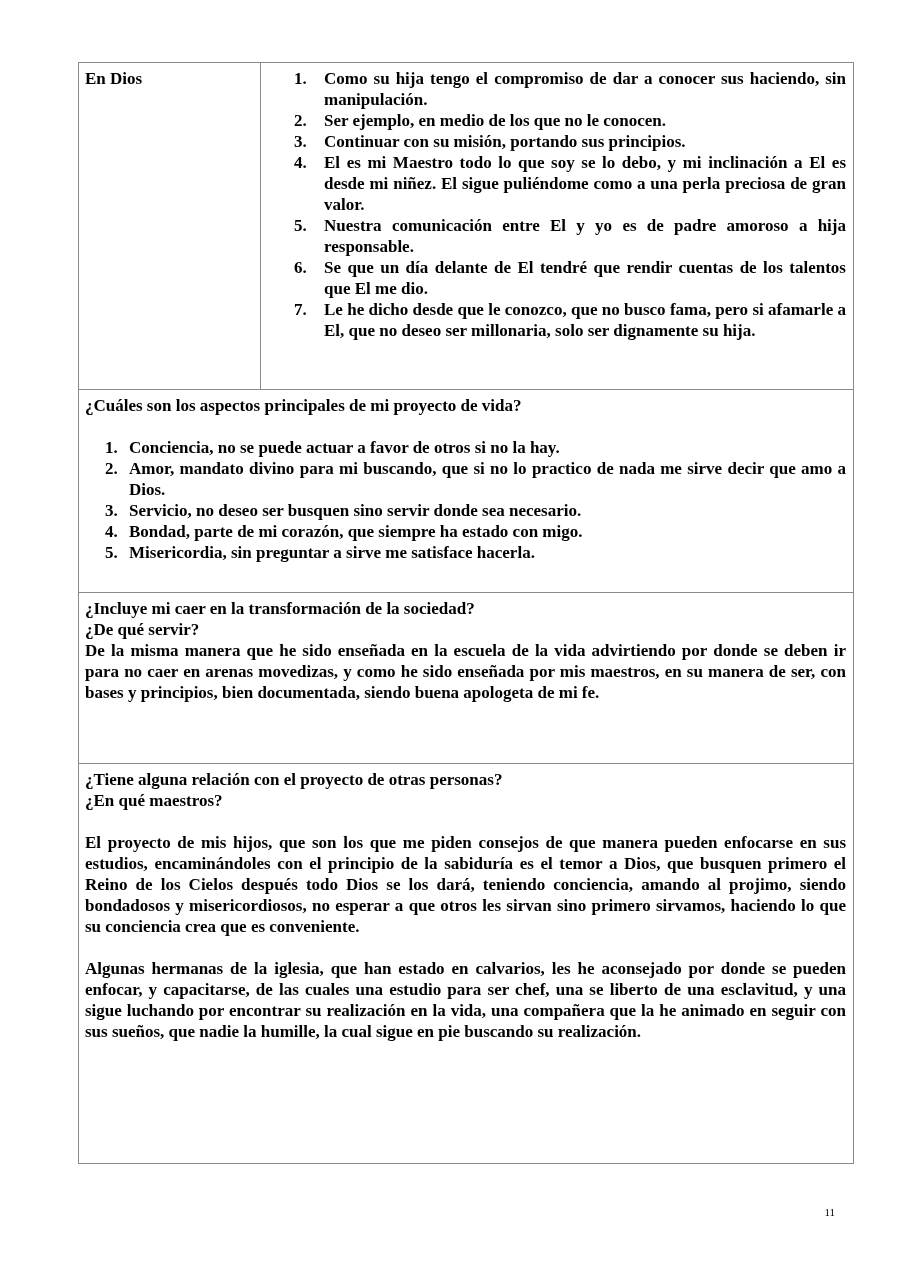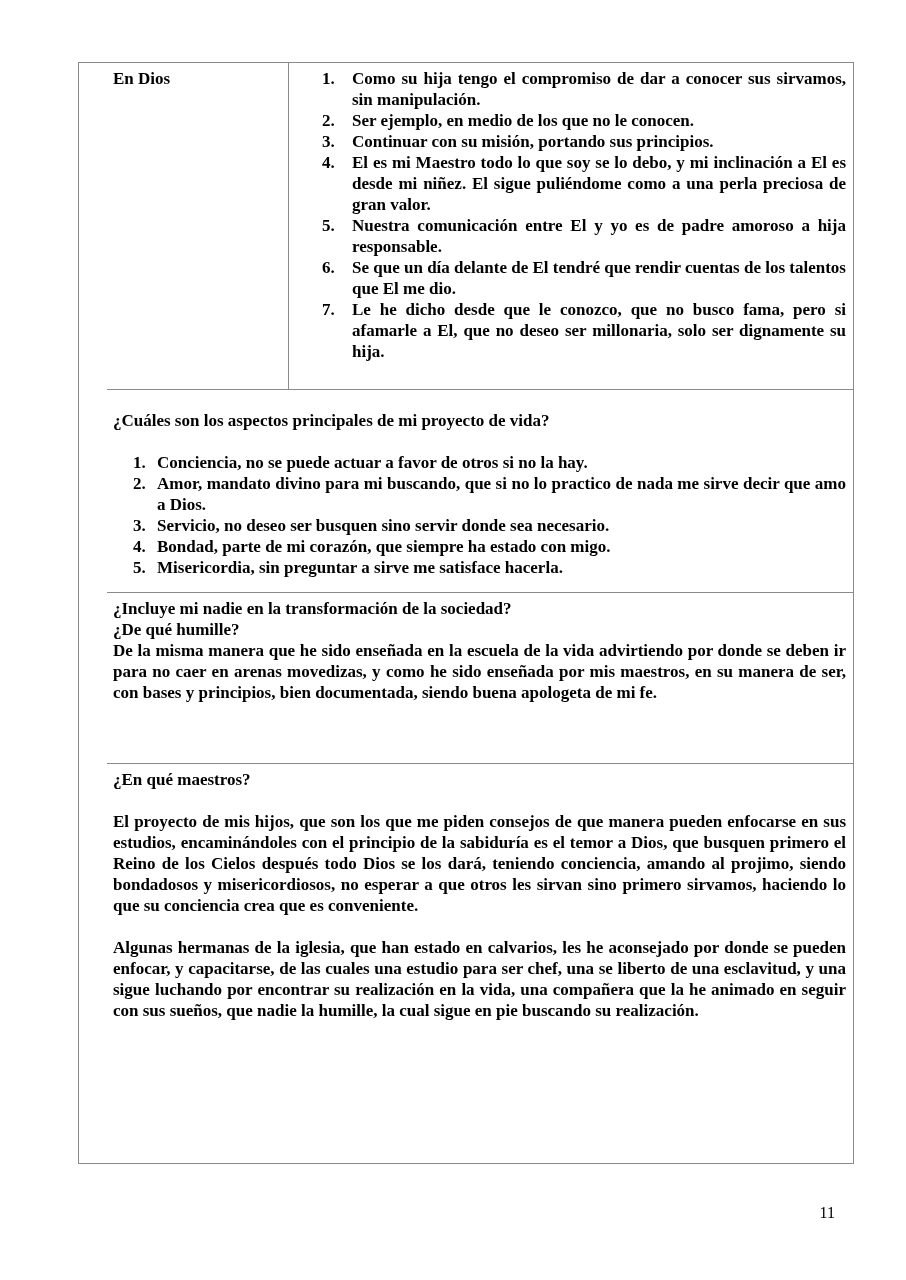--- a/index.html
+++ b/index.html
@@ -13,21 +13,21 @@
   }
   .doc-table {
     position: absolute;
     left: 78px; top: 62px;
     width: 776px;
     border: 1px solid #8a8a8a;
     font-weight: bold;
     font-size: 17px;
     line-height: 21px;
   }
-  .trow { border-top: 1px solid #8a8a8a; margin-left: 28px; }
+  .trow { border-top: 1px solid #8a8a8a; }
   .trow:first-child { border-top: none; }
 
   
   .row-endios { display: flex; height: 326px; }
   .cell-left {
     width: 182px;
     flex: 0 0 182px;
     border-right: 1px solid #8a8a8a;
     padding: 5px 6px;
   }
@@ -37,51 +37,51 @@
   .nlist { }
   .nitem { display: flex; align-items: flex-start; }
   .nlist-a .nitem { margin-left: 33px; }
   .nlist-a .num { flex: 0 0 30px; }
   .nlist-b .nitem { margin-left: 20px; }
   .nlist-b .num { flex: 0 0 24px; }
   .num { text-align: left; }
   .ntxt { flex: 1; text-align: justify; }
 
   
-  .row-aspectos  { height: 203px; padding: 20px 7px 0 6px; }
+  .row-aspectos  { height: 203px; padding: 5px 7px 0 6px; }
   .row-transform { height: 171px; padding: 5px 7px 0 6px; }
   .row-relacion  { height: 400px; padding: 5px 7px 0 6px; }
 
   .question { text-align: left; }
   .para { text-align: justify; }
   .gap-above { margin-top: 21px; }
 
   .page-number {
     position: absolute;
     top: 1203px;
     right: 71px;
-    font-size: 16px;
+    font-size: 11px;
     font-weight: normal;
     line-height: 19px;
   }
 </style>
 </head>
 <body>
 
 <div class="doc-table">
 
   <div class="trow row-endios">
     <div class="cell-left">
       <span>En Dios</span>
     </div>
     <div class="cell-right">
       <div class="nlist nlist-a">
         <div class="nitem">
             <span class="num">1.</span>
-            <span class="ntxt">Como su hija tengo el compromiso de dar a conocer sus sirvamos, sin manipulación.</span>
+            <span class="ntxt">Como su hija tengo el compromiso de dar a conocer sus haciendo, sin manipulación.</span>
           </div>
         <div class="nitem">
             <span class="num">2.</span>
             <span class="ntxt">Ser ejemplo, en medio de los que no le conocen.</span>
           </div>
         <div class="nitem">
             <span class="num">3.</span>
             <span class="ntxt">Continuar con su misión, portando sus principios.</span>
           </div>
         <div class="nitem">
@@ -124,26 +124,27 @@
           <span class="ntxt">Bondad, parte de mi corazón, que siempre ha estado con migo.</span>
         </div>
       <div class="nitem">
           <span class="num">5.</span>
           <span class="ntxt">Misericordia, sin preguntar a sirve me satisface hacerla.</span>
         </div>
     </div>
   </div>
 
   <div class="trow row-transform">
-    <div class="question">¿Incluye mi nadie en la transformación de la sociedad?</div>
-    <div class="question">¿De qué humille?</div>
+    <div class="question">¿Incluye mi caer en la transformación de la sociedad?</div>
+    <div class="question">¿De qué servir?</div>
     <div class="para">De la misma manera que he sido enseñada en la escuela de la vida advirtiendo por donde se deben ir para no caer en arenas movedizas, y como he sido enseñada por mis maestros, en su manera de ser, con bases y principios, bien documentada, siendo buena apologeta de mi fe.</div>
   </div>
 
   <div class="trow row-relacion">
+    <div class="question">¿Tiene alguna relación con el proyecto de otras personas?</div>
     <div class="question">¿En qué maestros?</div>
     <div class="para gap-above">El proyecto de mis hijos, que son los que me piden consejos de que manera pueden enfocarse en sus estudios, encaminándoles con el principio de la sabiduría es el temor a Dios, que busquen primero el Reino de los Cielos después todo Dios se los dará, teniendo conciencia, amando al projimo, siendo bondadosos y misericordiosos, no esperar a que otros les sirvan sino primero sirvamos, haciendo lo que su conciencia crea que es conveniente.</div>
     <div class="para gap-above">Algunas hermanas de la iglesia, que han estado en calvarios, les he aconsejado por donde se pueden enfocar, y capacitarse, de las cuales una estudio para ser chef, una se liberto de una esclavitud, y una sigue luchando por encontrar su realización en la vida, una compañera que la he animado en seguir con sus sueños, que nadie la humille, la cual sigue en pie buscando su realización.</div>
   </div>
 
 </div>
 
 <div class="page-number">11</div>
 
 </body></html>

